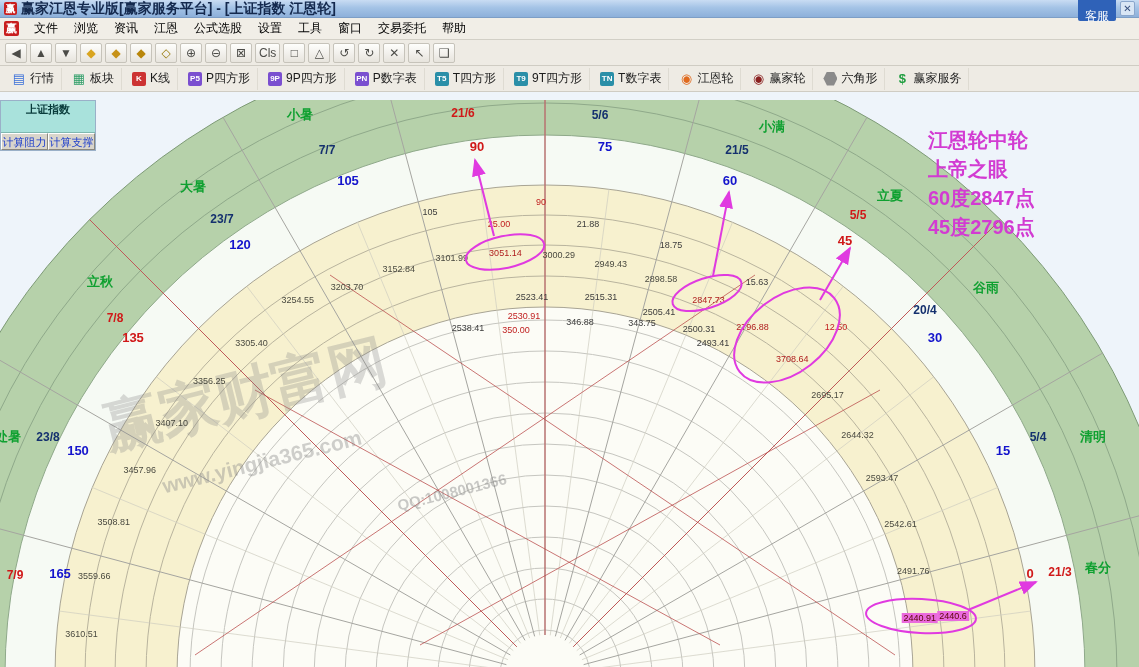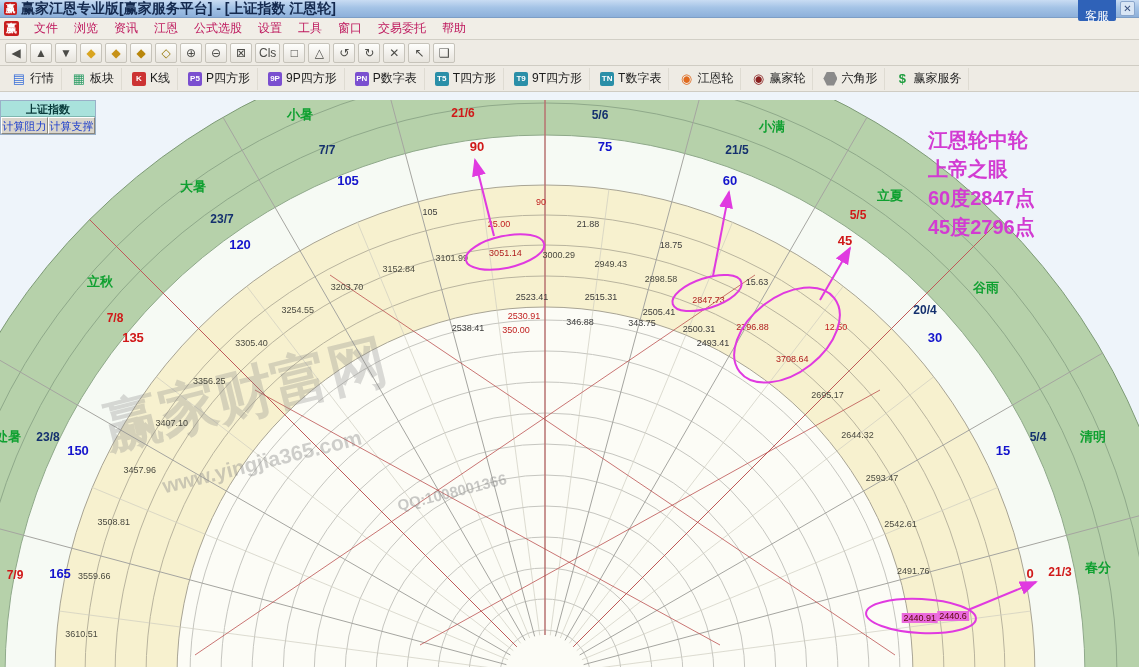--- a/index.html
+++ b/index.html
@@ -7,21 +7,21 @@
 body{font-family:"Liberation Sans","DejaVu Sans",sans-serif;font-size:12px;background:#ece9e2;position:relative;color:#222}
 
 .titlebar{height:18px;background:linear-gradient(#c9dcf3,#a4c3e6 45%,#8db0da);display:flex;align-items:center;padding:0 4px;gap:4px;border-bottom:1px solid #7d9ec6}
 .app-icon{width:13px;height:13px;background:#c81e1e;color:#fff;font-size:10px;line-height:13px;text-align:center;font-weight:bold;border-radius:2px}
 .title-text{font-size:14px;font-weight:bold;color:#14294e}
 .kefu{margin-left:auto;background:#2f62b8;color:#fff;padding:12px 7px;font-size:12px;height:19px;line-height:15px;border-radius:2px;cursor:pointer}
 .close-x{width:15px;height:15px;line-height:14px;text-align:center;font-size:10px;color:#37507e;border:1px solid #8aa6cc;background:#d9e6f5;border-radius:2px;cursor:pointer}
 
 .menubar{height:22px;display:flex;align-items:center;background:#f1eee7;border-bottom:1px solid #d2cfc6;padding:0 4px;gap:1px}
 .menu-logo{width:15px;height:15px;background:#c81e1e;color:#fff;font-size:11px;line-height:15px;text-align:center;font-weight:bold;margin-right:6px;border-radius:2px}
-.menu-item{padding:2px 8px;cursor:pointer;color:#be185d}
+.menu-item{padding:2px 8px;cursor:pointer;color:#000000}
 
 .toolbar{height:26px;display:flex;align-items:center;background:#eeebe4;border-bottom:1px solid #cfccc3;padding:0 5px;gap:3px}
 .tb-btn{min-width:22px;height:20px;padding:0 3px;border:1px solid #c6c3ba;background:linear-gradient(#fefefc,#e7e4dd);display:inline-flex;align-items:center;justify-content:center;font-size:12px;color:#4c4c48;cursor:pointer;border-radius:2px}
 .tb2-item{display:inline-flex;align-items:center;gap:4px;padding:0 7px;height:22px;cursor:pointer;color:#1c1c1c;border-right:1px solid #dedbd2}
 .tb2-icon{width:14px;height:14px;display:inline-flex;align-items:center;justify-content:center;font-size:8px;font-weight:bold;color:#fff;border-radius:2px}
 .tb2-icon.glyph{background:transparent!important;font-size:13px}
 .tb2-icon.hex{clip-path:polygon(25% 0,75% 0,100% 50%,75% 100%,25% 100%,0 50%)}
 
 .chart-area{position:absolute;top:92px;left:0;width:1139px;height:575px;background:#eef4fa;overflow:hidden}
 .wheel-layer{position:absolute;top:8px;left:0;width:1139px;height:567px}
@@ -35,21 +35,21 @@
 .term{font-size:13px;font-weight:bold;color:#0fa030}
 .spiral{font-size:9px;color:#4a4a40}
 .spiral.red{color:#b02020}
 .hlval{background:#ea6ade;color:#5c0606;padding:0 2px;font-size:9px}
 .inner{font-size:9px;color:#3c3c3c}
 .inner.red{color:#c02020}
 .wm{position:absolute;transform:translate(-50%,-50%) rotate(-14deg);color:#8a8a8a;font-weight:bold;white-space:nowrap}
 .anno-block{position:absolute;left:928px;top:26px;line-height:29px;font-size:20px;font-weight:bold;pointer-events:none}
 
 .info-panel{position:absolute;top:8px;left:0;width:96px;z-index:6;font-size:11px;border:1px solid #9ab0c8;background:#f4f2e4}
-.ip-title{background:#a9e2dc;color:#083a3a;text-align:center;height:16px;line-height:16px;font-weight:bold;border-bottom:1px solid #7fb8b0}
+.ip-title{background:#a9e2dc;color:#083a3a;text-align:center;height:32px;line-height:16px;font-weight:bold;border-bottom:1px solid #7fb8b0}
 .ip-row{background:#f2eeb0;color:#111;height:15px;line-height:15px;padding:0 2px;border-bottom:1px solid #ddd694;white-space:nowrap;overflow:hidden}
 .ip-btns{display:flex}
 .ip-btn{flex:1;text-align:center;height:17px;line-height:16px;color:#1d3ecc;background:#d9d5cb;border:1px solid;border-color:#fff #8a877e #8a877e #fff;cursor:pointer}
 </style>
 </head>
 <body>
 
 <header class="titlebar">
   <span class="app-icon">赢</span>
   <span class="title-text">赢家江恩专业版[赢家服务平台] - [上证指数 江恩轮]</span>
@@ -269,21 +269,21 @@
         <span class="wlabel spiral red" style="left: 792.299px; top: 258.7px;">3708.64</span>
         <span class="wlabel spiral red" style="left: 752.445px; top: 226.87px;">2796.88</span>
         <span class="wlabel spiral red" style="left: 708.481px; top: 200.093px;">2847.73</span>
         <span class="wlabel spiral" style="left: 661.053px; top: 178.901px;">2898.58</span>
         <span class="wlabel spiral" style="left: 610.873px; top: 163.742px;">2949.43</span>
         <span class="wlabel spiral" style="left: 558.714px; top: 154.974px;">3000.29</span>
         <span class="wlabel spiral red" style="left: 505.393px; top: 152.854px;">3051.14</span>
         <span class="wlabel spiral" style="left: 451.762px; top: 157.535px;">3101.99</span>
         <span class="wlabel spiral" style="left: 398.693px; top: 169.061px;">3152.84</span>
         <span class="wlabel spiral" style="left: 347.062px; top: 187.362px;">3203.70</span>
-        <span class="wlabel spiral" style="left: 297.739px; top: 210px;">3254.55</span>
+        <span class="wlabel spiral" style="left: 297.739px; top: 200px;">3254.55</span>
         <span class="wlabel spiral" style="left: 251.567px; top: 243.451px;">3305.40</span>
         <span class="wlabel spiral" style="left: 209.355px; top: 280.544px;">3356.25</span>
         <span class="wlabel spiral" style="left: 171.858px; top: 323.028px;">3407.10</span>
         <span class="wlabel spiral" style="left: 139.766px; top: 370.302px;">3457.96</span>
         <span class="wlabel spiral" style="left: 113.693px; top: 421.673px;">3508.81</span>
         <span class="wlabel spiral" style="left: 94.1622px; top: 476.372px;">3559.66</span>
         <span class="wlabel spiral" style="left: 81.5991px; top: 533.561px;">3610.51</span>
         <span class="wlabel hlval" style="left: 953px; top: 516px;">2440.6</span>
       </div>
     <div class="anno-block" id="anno-block" style="color: rgb(210, 59, 210);">

